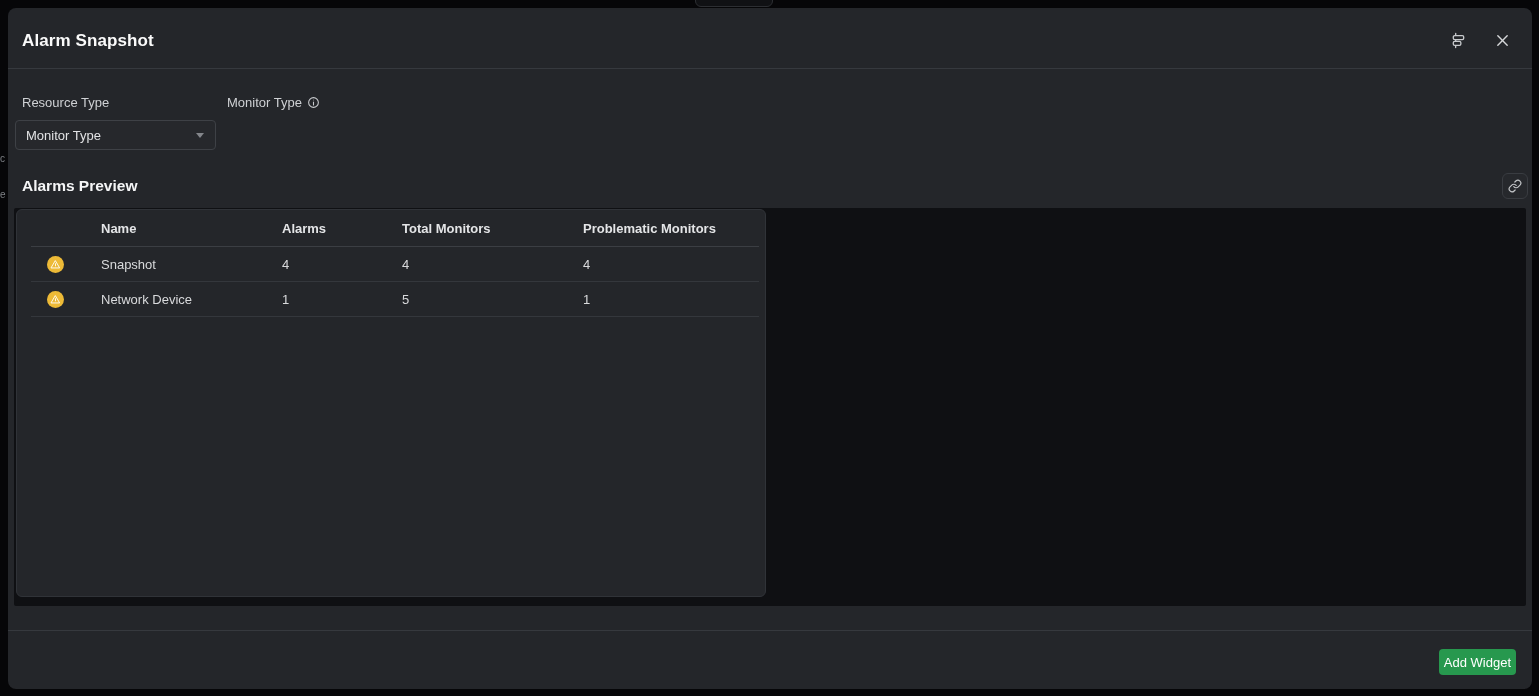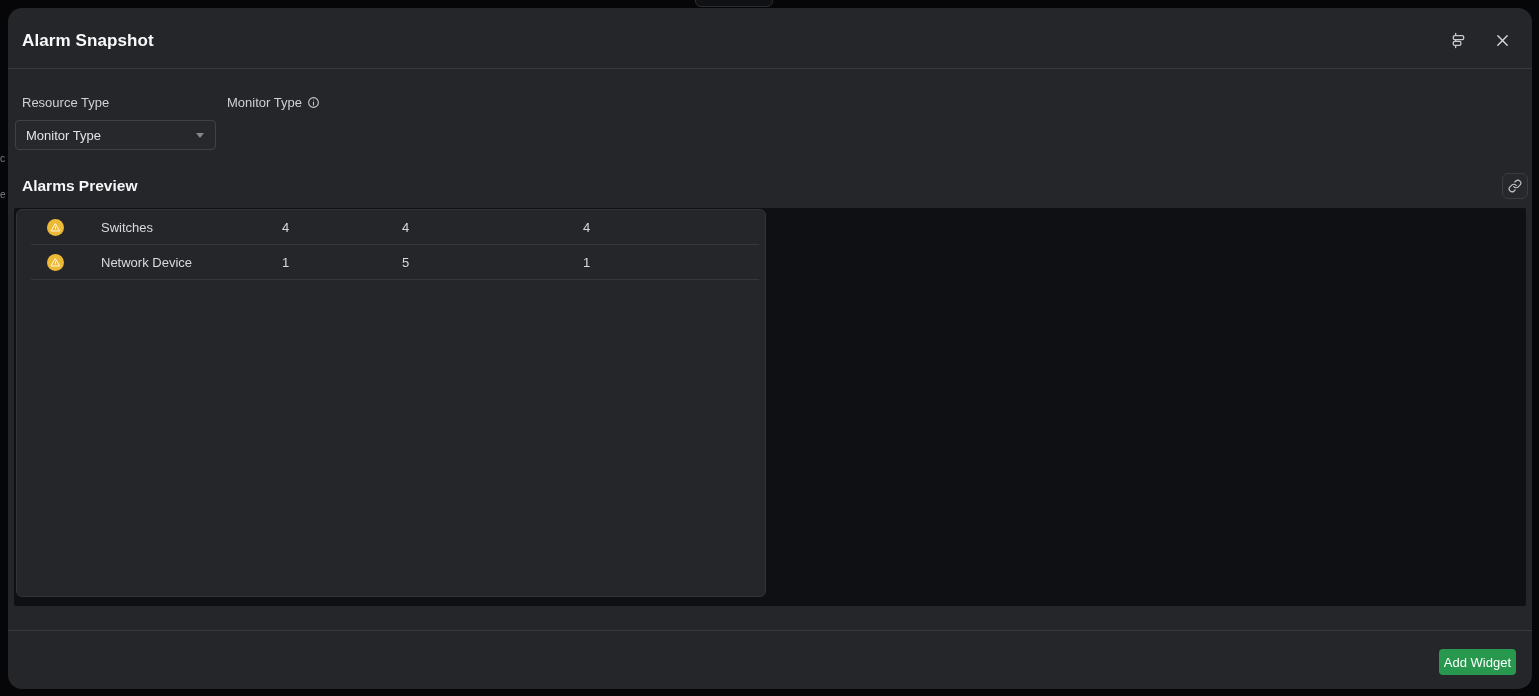--- a/index.html
+++ b/index.html
@@ -17,21 +17,21 @@
     position:absolute; left:695px; top:-13px; width:78px; height:20px;
     border:1px solid #2c2e32; border-radius:6px; background:#101114;
   }
   .bg-frag-text { position:absolute; left:0px; color:#7e8186; font-size:10px; }
   .bg-frag-text.t1 { top:153px; }
   .bg-frag-text.t2 { top:189px; }
 
   
   .modal {
     position:absolute; left:8px; top:8px; width:1524px; height:681px;
-    background:#24262a; border-radius:14px;
+    background:#24262a; border-radius:8px;
   }
 
   .modal-header {
     position:absolute; left:0; top:0; right:0; height:61px;
     border-bottom:1px solid #36393e;
   }
   .modal-title {
     position:absolute; left:14px; top:23px;
     font-size:17px; font-weight:700; color:#fafafa; letter-spacing:.1px;
   }
@@ -178,32 +178,39 @@
       <svg width="14" height="14" viewBox="0 0 24 24" fill="none" stroke="#c4c6c9" stroke-width="2" stroke-linecap="round" stroke-linejoin="round">
         <path d="M10 13a5 5 0 0 0 7.54.54l3-3a5 5 0 0 0-7.07-7.07l-1.72 1.71"></path>
         <path d="M14 11a5 5 0 0 0-7.54-.54l-3 3a5 5 0 0 0 7.07 7.07l1.71-1.71"></path>
       </svg>
     </span>
   </button>
 
   <div class="canvas">
     <div class="panel">
 
+      <div class="tgrid thead">
+        <div></div>
+        <div>Name</div>
+        <div>Alarms</div>
+        <div>Total Monitors</div>
+        <div>Problematic Monitors</div>
+      </div>
 
       <div class="tgrid trow">
         <div class="cell-icon">
           <span class="warn-badge">
             <svg width="11" height="11" viewBox="0 0 16 16" fill="none" stroke="#ffffff" stroke-width="1.3" stroke-linecap="round" stroke-linejoin="round">
               <path d="M8 2.8 L14 13 H2 Z"></path>
               <line x1="8" y1="6.8" x2="8" y2="9.6"></line>
               <circle cx="8" cy="11.4" r="0.5" fill="#ffffff" stroke="none"></circle>
             </svg>
           </span>
         </div>
-        <div>Switches</div>
+        <div>Snapshot</div>
         <div>4</div>
         <div>4</div>
         <div>4</div>
       </div>
 
       <div class="tgrid trow">
         <div class="cell-icon">
           <span class="warn-badge">
             <svg width="11" height="11" viewBox="0 0 16 16" fill="none" stroke="#ffffff" stroke-width="1.3" stroke-linecap="round" stroke-linejoin="round">
               <path d="M8 2.8 L14 13 H2 Z"></path>

